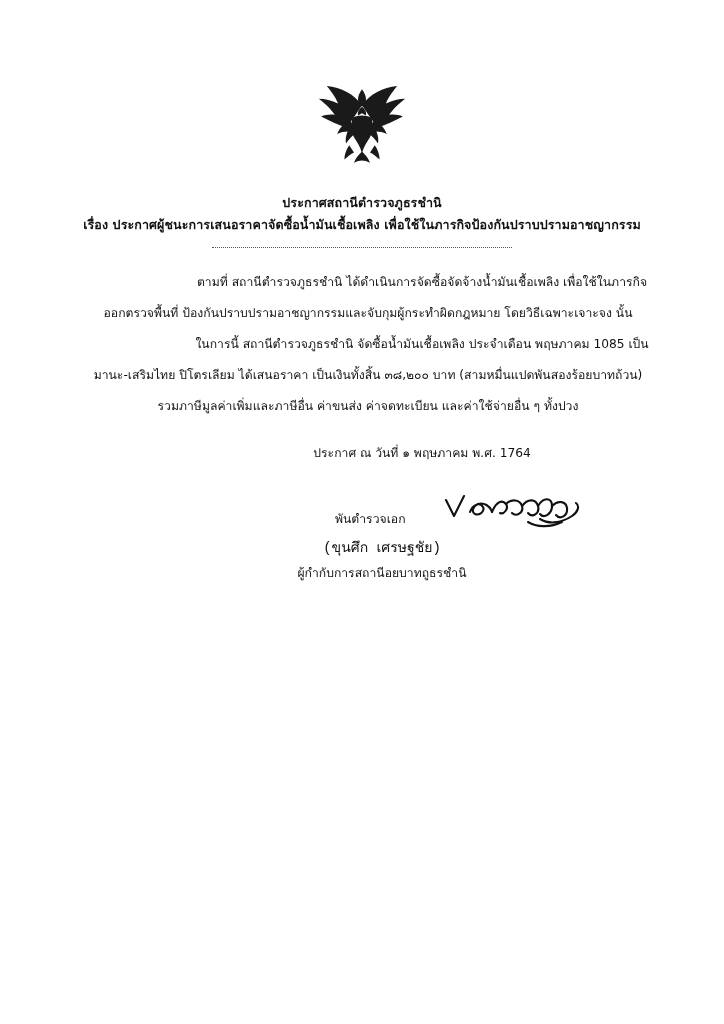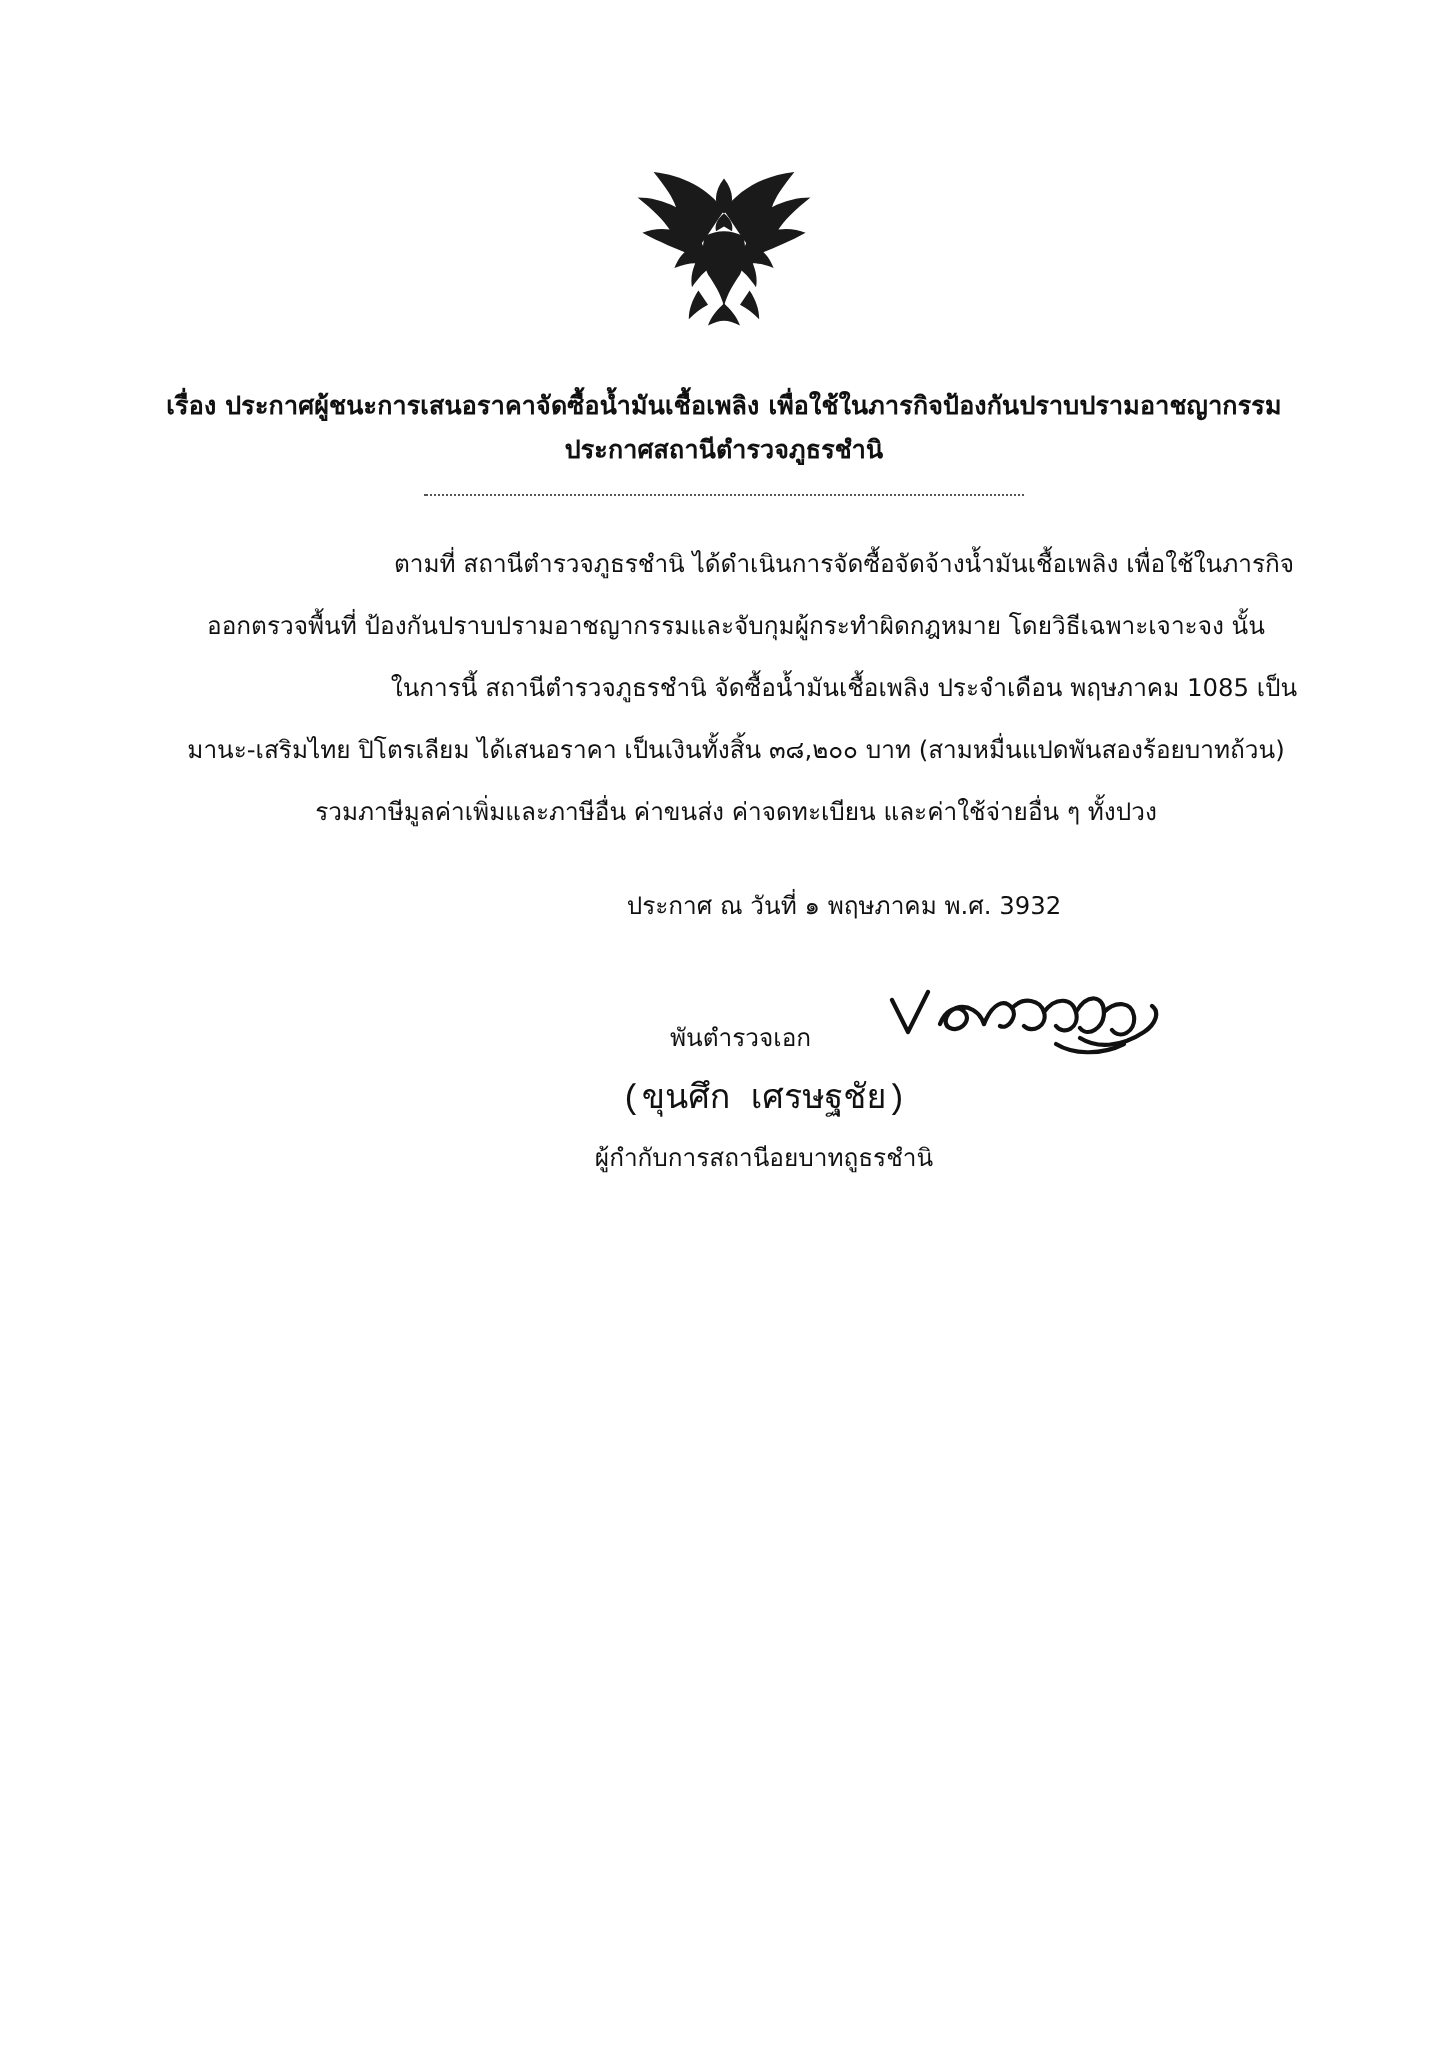--- a/index.html
+++ b/index.html
@@ -93,21 +93,21 @@
   .signature-svg {
     position: absolute;
     left: 380px;
     top: -14px;
     width: 150px;
     height: 46px;
   }
   .sign-name {
     display: block;
     margin-left: 40px;
-    font-size: 17px;
+    font-size: 14px;
   }
   .sign-position {
     display: block;
     margin-left: 40px;
     font-size: 12.2px;
   }
 </style>
 </head>
 <body>
 
@@ -130,32 +130,32 @@
         <path d="M74 54 C82 56, 88 62, 91 70 C86 68, 82 67, 78 67 C80 72, 81 77, 80 82 C76 76, 72 72, 68 69 Z"></path>
 
         <path d="M60 92 C56 96, 52 100, 50 106 C54 104, 57 103, 60 103 C63 103, 66 104, 70 106 C68 100, 64 96, 60 92 Z"></path>
         <path d="M44 84 C40 90, 38 96, 38 102 C42 98, 46 95, 50 93 Z"></path>
         <path d="M76 84 C80 90, 82 96, 82 102 C78 98, 74 95, 70 93 Z"></path>
       </g>
     </svg>
   </div>
 
   <div class="title-block">
+    <div class="title-line">ประกาศสถานีตำรวจภูธรชำนิ</div>
     <div class="title-line">เรื่อง ประกาศผู้ชนะการเสนอราคาจัดซื้อน้ำมันเชื้อเพลิง เพื่อใช้ในภารกิจป้องกันปราบปรามอาชญากรรม</div>
-    <div class="title-line">ประกาศสถานีตำรวจภูธรชำนิ</div>
     <div class="dotted-rule"></div>
   </div>
 
   <div class="body-block">
     <div class="para indent-1">ตามที่ สถานีตำรวจภูธรชำนิ ได้ดำเนินการจัดซื้อจัดจ้างน้ำมันเชื้อเพลิง เพื่อใช้ในภารกิจ</div>
     <div class="para">ออกตรวจพื้นที่ ป้องกันปราบปรามอาชญากรรมและจับกุมผู้กระทำผิดกฎหมาย โดยวิธีเฉพาะเจาะจง นั้น</div>
     <div class="para indent-2">ในการนี้ สถานีตำรวจภูธรชำนิ จัดซื้อน้ำมันเชื้อเพลิง ประจำเดือน พฤษภาคม 1085 เป็น</div>
     <div class="para">มานะ-เสริมไทย ปิโตรเลียม ได้เสนอราคา เป็นเงินทั้งสิ้น ๓๘,๒๐๐ บาท (สามหมื่นแปดพันสองร้อยบาทถ้วน)</div>
     <div class="para">รวมภาษีมูลค่าเพิ่มและภาษีอื่น ค่าขนส่ง ค่าจดทะเบียน และค่าใช้จ่ายอื่น ๆ ทั้งปวง</div>
-    <div class="para-date">ประกาศ ณ   วันที่  ๑   พฤษภาคม  พ.ศ. 3932</div>
+    <div class="para-date">ประกาศ ณ   วันที่  ๑   พฤษภาคม  พ.ศ. 1764</div>
   </div>
 
   <div class="sign-block">
     <div class="sign-row">
       <span class="rank-label">พันตำรวจเอก</span>
       <svg class="signature-svg" viewBox="0 0 150 46">
         <g fill="none" stroke="#111111" stroke-width="2.1" stroke-linecap="round" stroke-linejoin="round">
           <path d="M6 14 L14 30 L24 10"></path>
           <path d="M30 26 C33 18, 40 16, 43 21 C45 25, 40 30, 35 28 C31 26, 33 20, 38 18 C44 16, 50 20, 52 26"></path>
           <path d="M52 26 C56 16, 62 13, 66 18 C69 22, 64 29, 60 27"></path>

